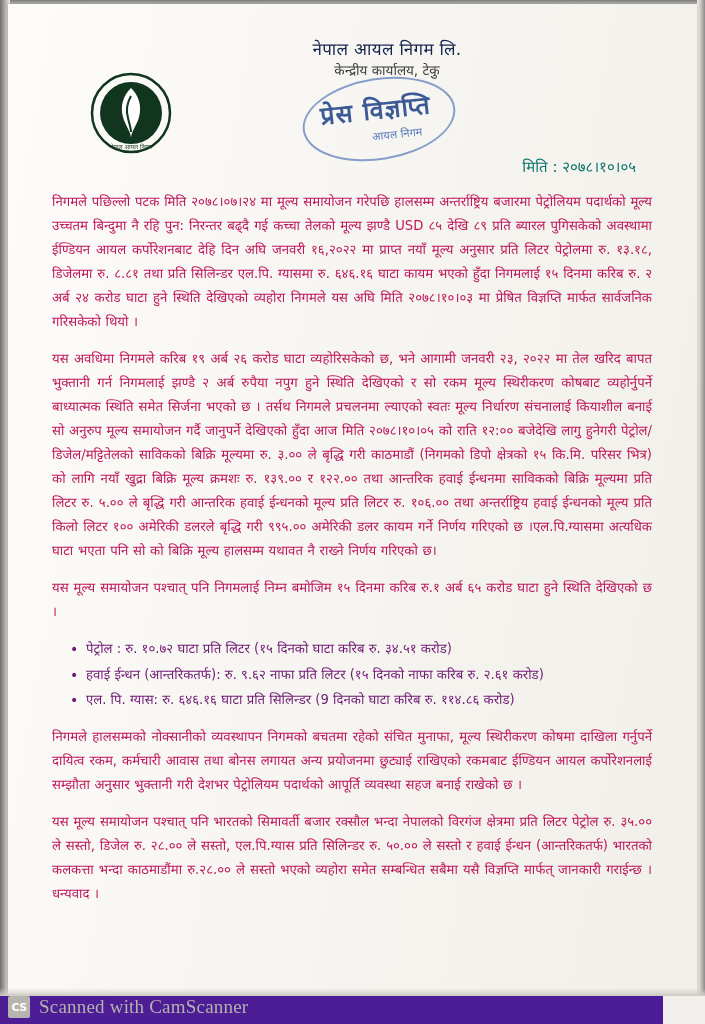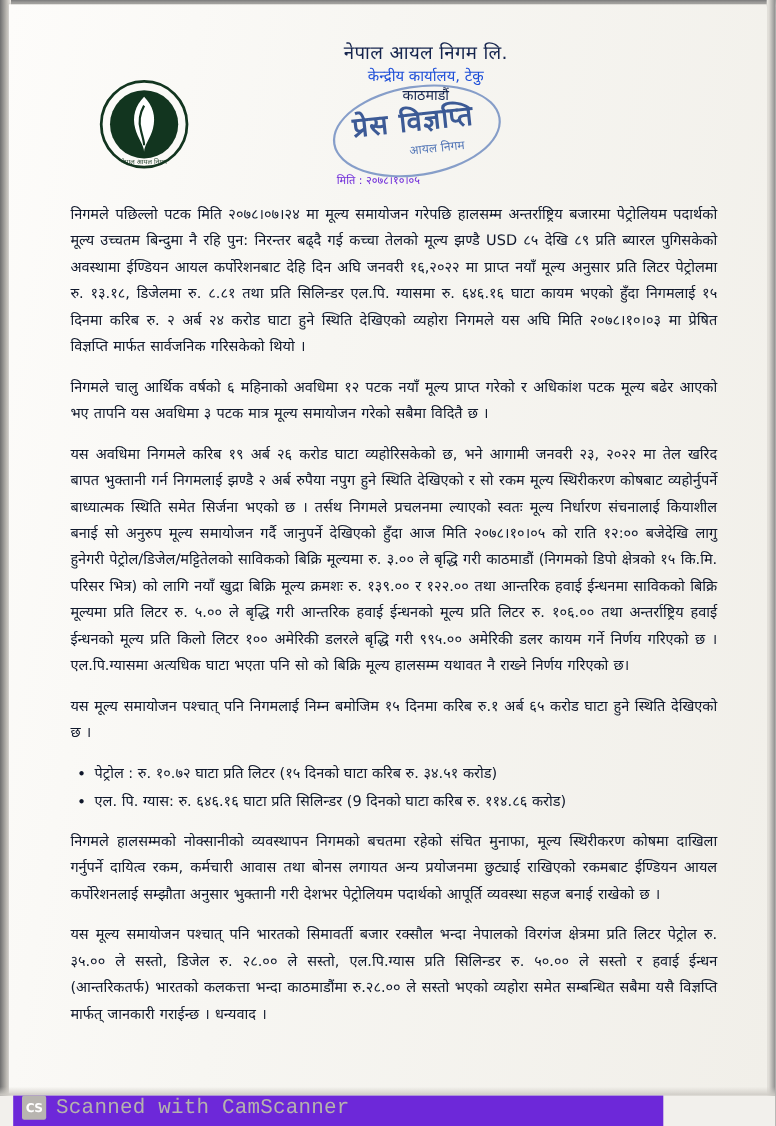--- a/index.html
+++ b/index.html
@@ -80,21 +80,21 @@
     width: 260px;
     line-height: 1.35;
   }
   .lh-line1 {
     font-size: 17px;
     color: #15244d;
     letter-spacing: 0.3px;
   }
   .lh-line2 {
     font-size: 13.5px;
-    color: #1d4ed8;
+    color: #404040;
   }
   .lh-line3 {
     font-size: 13px;
     color: #15244d;
   }
   .press-stamp {
     position: absolute;
     left: 268px;
     top: 62px;
     font-size: 25px;
@@ -119,63 +119,63 @@
     position: absolute;
     left: 320px;
     top: 96px;
     font-size: 11px;
     color: #2a56a8;
     transform: rotate(-6deg);
     opacity: 0.8;
   }
 
   .date-line {
-    text-align: center;
-    font-size: 10px;
+    text-align: right;
+    font-size: 15px;
     margin: 6px 16px 14px 0;
-    color: #6d28d9;
+    color: #0f766e;
   }
 
   p.para {
-    margin: 0 0 13px 12px;
+    margin: 0 0 13px 0;
     font-size: 13.2px;
     line-height: 1.82;
     text-align: justify;
-    color: #0f172a;
+    color: #be185d;
     word-spacing: 0.5px;
   }
 
   ul.bullets {
     margin: 2px 0 13px 0;
     padding-left: 34px;
     list-style: none;
   }
   ul.bullets li {
     font-size: 13.2px;
     line-height: 1.78;
-    color: #0f172a;
+    color: #701a75;
     position: relative;
     margin-bottom: 2px;
   }
   ul.bullets li:before {
     content: "•";
     position: absolute;
     left: -16px;
     top: 0;
     font-size: 14px;
   }
 
   
   .cam-bar {
     position: absolute;
-    left: 12px;
+    left: 0;
     bottom: 0;
-    width: 591px;
+    width: 663px;
     height: 28px;
-    background: #6d28d9;
+    background: #4c1d95;
   }
   .cam-wrap {
     position: absolute;
     left: 8px;
     bottom: 6px;
     display: flex;
     align-items: center;
     gap: 9px;
   }
   .cs-badge {
@@ -188,21 +188,21 @@
     display: flex;
     align-items: center;
     justify-content: center;
     border-radius: 2px;
     letter-spacing: -0.5px;
   }
   .cs-text {
     font-size: 19px;
     color: #b5b2ad;
     letter-spacing: 0.2px;
-    font-family: Liberation Mono, monospace;
+    font-family: Liberation Serif, serif;
   }
   .bottom-shadow {
     position: absolute;
     left: 0;
     bottom: 28px;
     width: 705px;
     height: 8px;
     background: linear-gradient(0deg, #cfccc6 0%, rgba(241,239,233,0) 100%);
   }
 </style>
@@ -224,37 +224,36 @@
           <circle cx="41" cy="41" r="31" fill="#12351f"></circle>
           <path d="M41 16 C33 24 30 34 33 45 C35 53 41 60 41 66 C41 60 47 53 49 45 C52 34 49 24 41 16 Z" fill="#ffffff"></path>
           <path d="M41 24 C37 31 36 39 38 46 C39 51 41 56 41 60" fill="none" stroke="#12351f" stroke-width="2"></path>
           <text x="41" y="77" font-size="6" fill="#12351f" text-anchor="middle" font-family="DejaVu Sans">नेपाल आयल निगम</text>
         </svg>
       </div>
 
       <div class="lh-text">
         <div class="lh-line1">नेपाल आयल निगम लि.</div>
         <div class="lh-line2">केन्द्रीय कार्यालय, टेकु</div>
-        <div class="lh-line3">काठमाडौं</div>
       </div>
 
       <div class="stamp-ellipse"></div>
       <div class="press-stamp">प्रेस विज्ञप्ति</div>
       <div class="stamp-sub">आयल निगम</div>
     </div>
 
     <div class="date-line">मिति : २०७८।१०।०५</div>
 
     <p class="para">निगमले पछिल्लो पटक मिति २०७८।०७।२४ मा मूल्य समायोजन गरेपछि हालसम्म अन्तर्राष्ट्रिय बजारमा पेट्रोलियम पदार्थको मूल्य उच्चतम बिन्दुमा नै रहि पुन: निरन्तर बढ्दै गई कच्चा तेलको मूल्य झण्डै USD ८५ देखि ८९ प्रति ब्यारल पुगिसकेको अवस्थामा ईण्डियन आयल कर्पोरेशनबाट देहि दिन अघि जनवरी १६,२०२२ मा प्राप्त नयाँ मूल्य अनुसार प्रति लिटर पेट्रोलमा रु. १३.१८, डिजेलमा रु. ८.८१ तथा प्रति सिलिन्डर एल.पि. ग्यासमा रु. ६४६.१६ घाटा कायम भएको हुँदा निगमलाई १५ दिनमा करिब रु. २ अर्ब २४ करोड घाटा हुने स्थिति देखिएको व्यहोरा निगमले यस अघि मिति २०७८।१०।०३ मा प्रेषित विज्ञप्ति मार्फत सार्वजनिक गरिसकेको थियो ।</p>
-    <p class="para">निगमले चालु आर्थिक वर्षको ६ महिनाको अवधिमा १२ पटक नयाँ मूल्य प्राप्त गरेको र अधिकांश पटक मूल्य बढेर आएको भए तापनि यस अवधिमा ३ पटक मात्र मूल्य समायोजन गरेको सबैमा विदितै छ ।</p>
     <p class="para">यस अवधिमा निगमले करिब १९ अर्ब २६ करोड घाटा व्यहोरिसकेको छ, भने आगामी जनवरी २३, २०२२ मा तेल खरिद बापत भुक्तानी गर्न निगमलाई झण्डै २ अर्ब रुपैया नपुग हुने स्थिति देखिएको र सो रकम मूल्य स्थिरीकरण कोषबाट व्यहोर्नुपर्ने बाध्यात्मक स्थिति समेत सिर्जना भएको छ । तर्सथ निगमले प्रचलनमा ल्याएको स्वतः मूल्य निर्धारण संचनालाई कियाशील बनाई सो अनुरुप मूल्य समायोजन गर्दै जानुपर्ने देखिएको हुँदा आज मिति २०७८।१०।०५ को राति १२:०० बजेदेखि लागु हुनेगरी पेट्रोल/डिजेल/मट्टितेलको साविकको बिक्रि मूल्यमा रु. ३.०० ले बृद्धि गरी काठमाडौं (निगमको डिपो क्षेत्रको १५ कि.मि. परिसर भित्र) को लागि नयाँ खुद्रा बिक्रि मूल्य क्रमशः रु. १३९.०० र १२२.०० तथा आन्तरिक हवाई ईन्धनमा साविकको बिक्रि मूल्यमा प्रति लिटर रु. ५.०० ले बृद्धि गरी आन्तरिक हवाई ईन्धनको मूल्य प्रति लिटर रु. १०६.०० तथा अन्तर्राष्ट्रिय हवाई ईन्धनको मूल्य प्रति किलो लिटर १०० अमेरिकी डलरले बृद्धि गरी ९९५.०० अमेरिकी डलर कायम गर्ने निर्णय गरिएको छ ।एल.पि.ग्यासमा अत्यधिक घाटा भएता पनि सो को बिक्रि मूल्य हालसम्म यथावत नै राख्ने निर्णय गरिएको छ।</p>
     <p class="para">यस मूल्य समायोजन पश्चात् पनि निगमलाई निम्न बमोजिम १५ दिनमा करिब रु.१ अर्ब ६५ करोड घाटा हुने स्थिति देखिएको छ ।</p>
 
     <ul class="bullets">
       <li>पेट्रोल : रु. १०.७२ घाटा प्रति लिटर (१५ दिनको घाटा करिब रु. ३४.५१ करोड)</li>
+      <li>हवाई ईन्धन (आन्तरिकतर्फ): रु. ९.६२ नाफा प्रति लिटर (१५ दिनको नाफा करिब रु. २.६१ करोड)</li>
       <li>एल. पि. ग्यास: रु. ६४६.१६ घाटा प्रति सिलिन्डर (9 दिनको घाटा करिब रु. ११४.८६ करोड)</li>
     </ul>
 
     <p class="para">निगमले हालसम्मको नोक्सानीको व्यवस्थापन निगमको बचतमा रहेको संचित मुनाफा, मूल्य स्थिरीकरण कोषमा दाखिला गर्नुपर्ने दायित्व रकम, कर्मचारी आवास तथा बोनस लगायत अन्य प्रयोजनमा छुट्याई राखिएको रकमबाट ईण्डियन आयल कर्पोरेशनलाई सम्झौता अनुसार भुक्तानी गरी देशभर पेट्रोलियम पदार्थको आपूर्ति व्यवस्था सहज बनाई राखेको छ ।</p>
     <p class="para">यस मूल्य समायोजन पश्चात् पनि भारतको सिमावर्ती बजार रक्सौल भन्दा नेपालको विरगंज क्षेत्रमा प्रति लिटर पेट्रोल रु. ३५.०० ले सस्तो, डिजेल रु. २८.०० ले सस्तो, एल.पि.ग्यास प्रति सिलिन्डर रु. ५०.०० ले सस्तो र हवाई ईन्धन (आन्तरिकतर्फ) भारतको कलकत्ता भन्दा काठमाडौंमा रु.२८.०० ले सस्तो भएको व्यहोरा समेत सम्बन्धित सबैमा यसै विज्ञप्ति मार्फत् जानकारी गराईन्छ । धन्यवाद ।</p>
 
   </div>
 
   <div class="bottom-shadow"></div>
   <div class="cam-bar">

